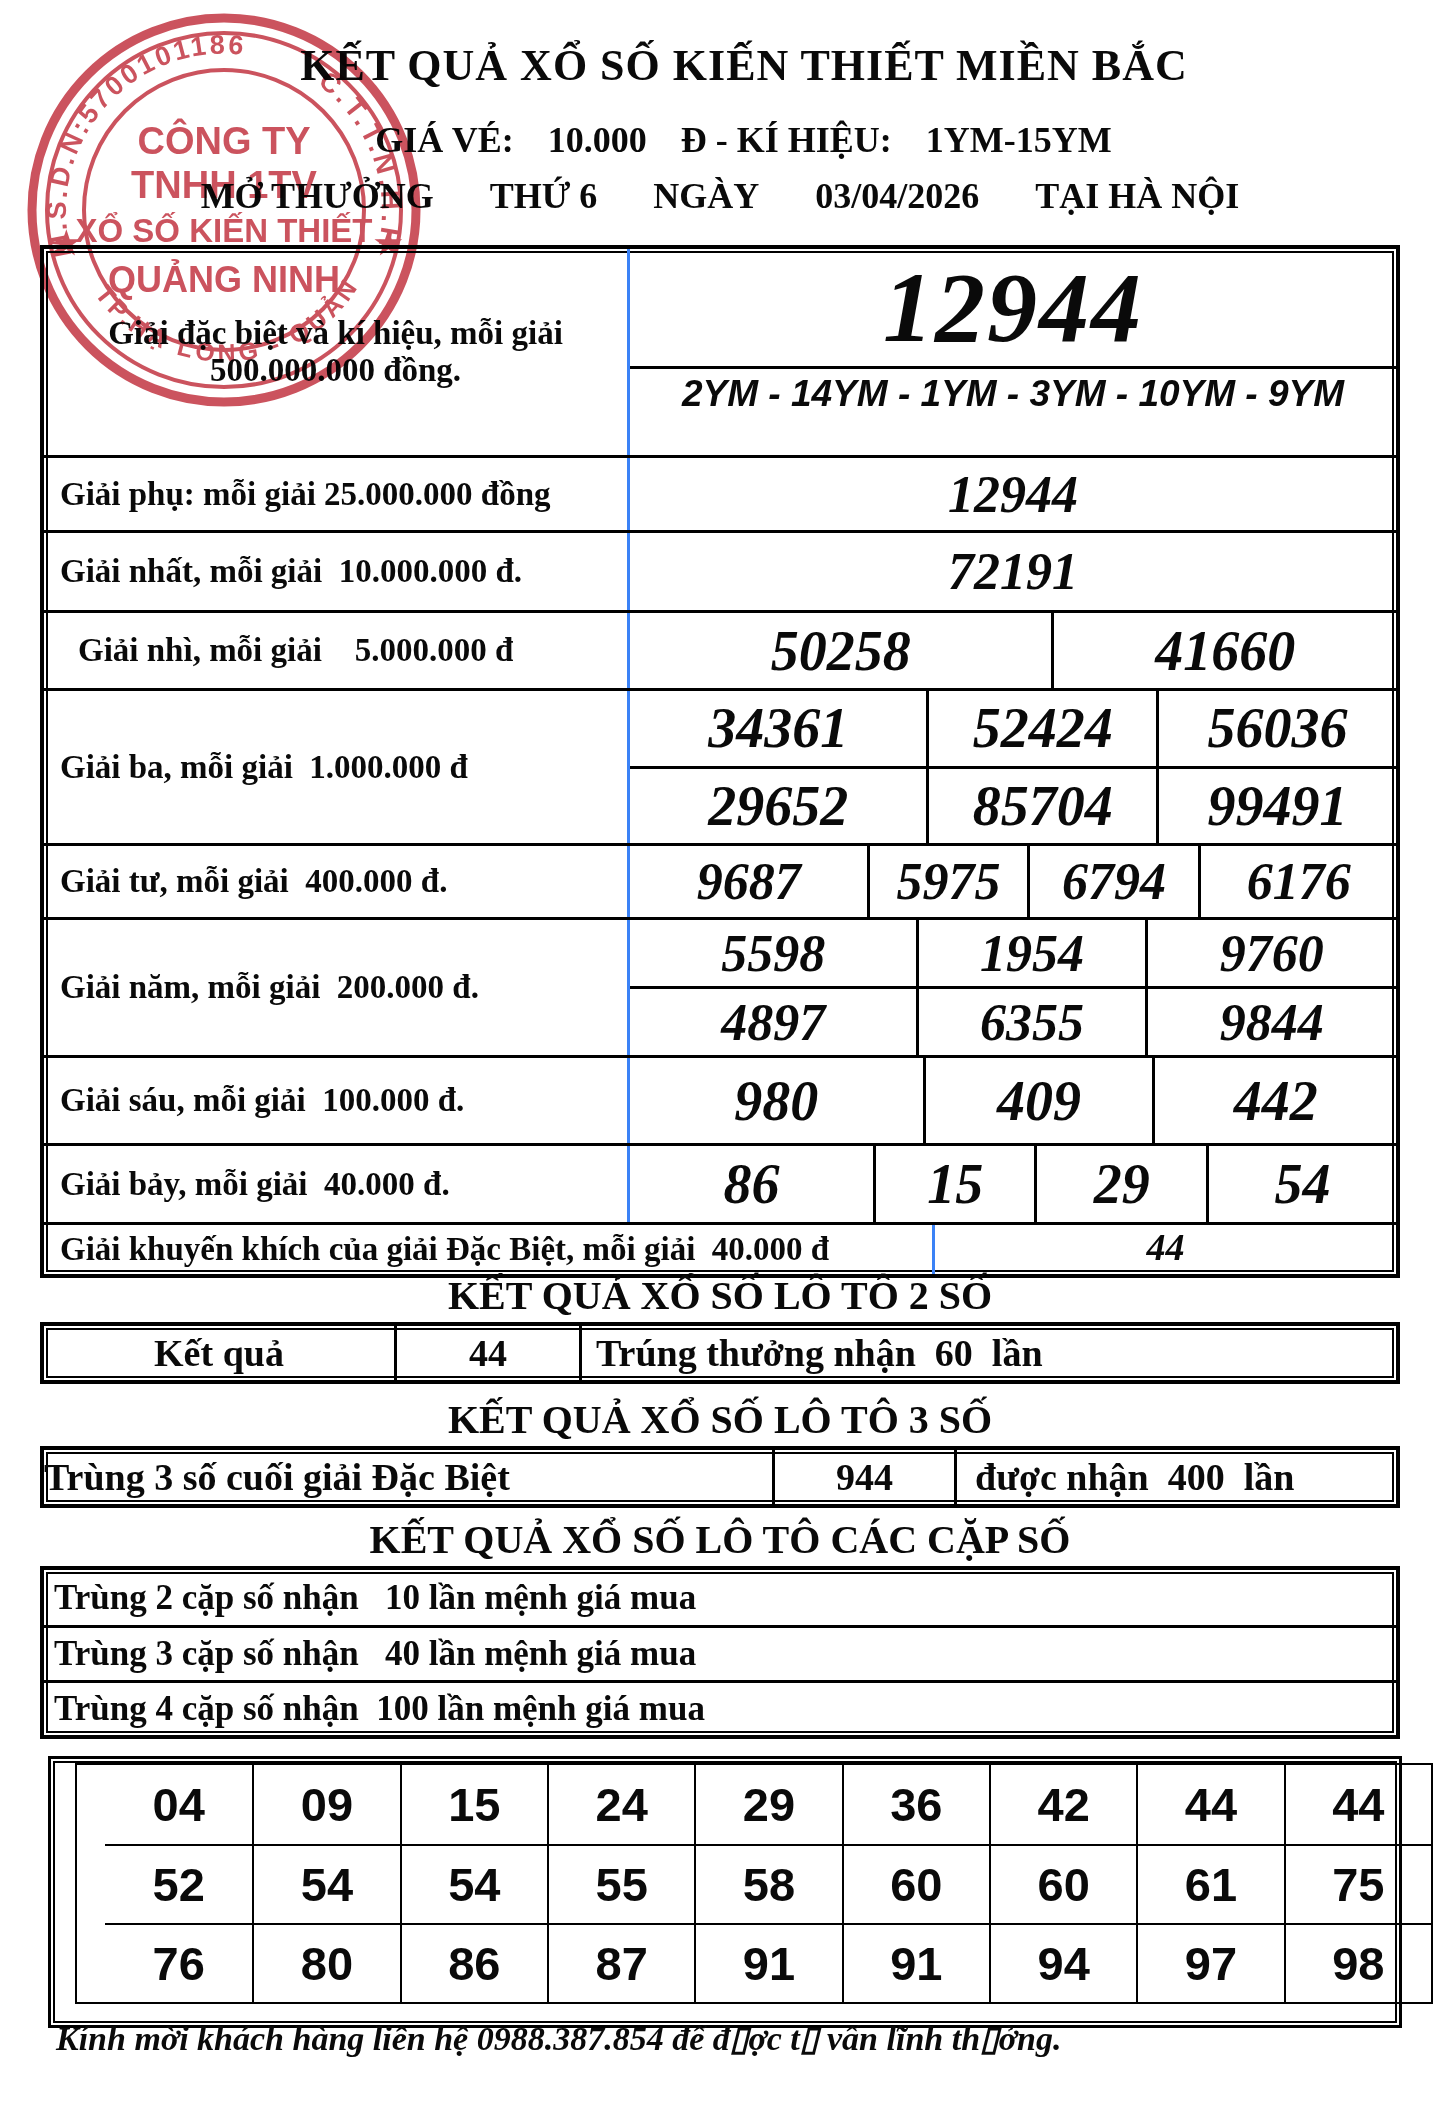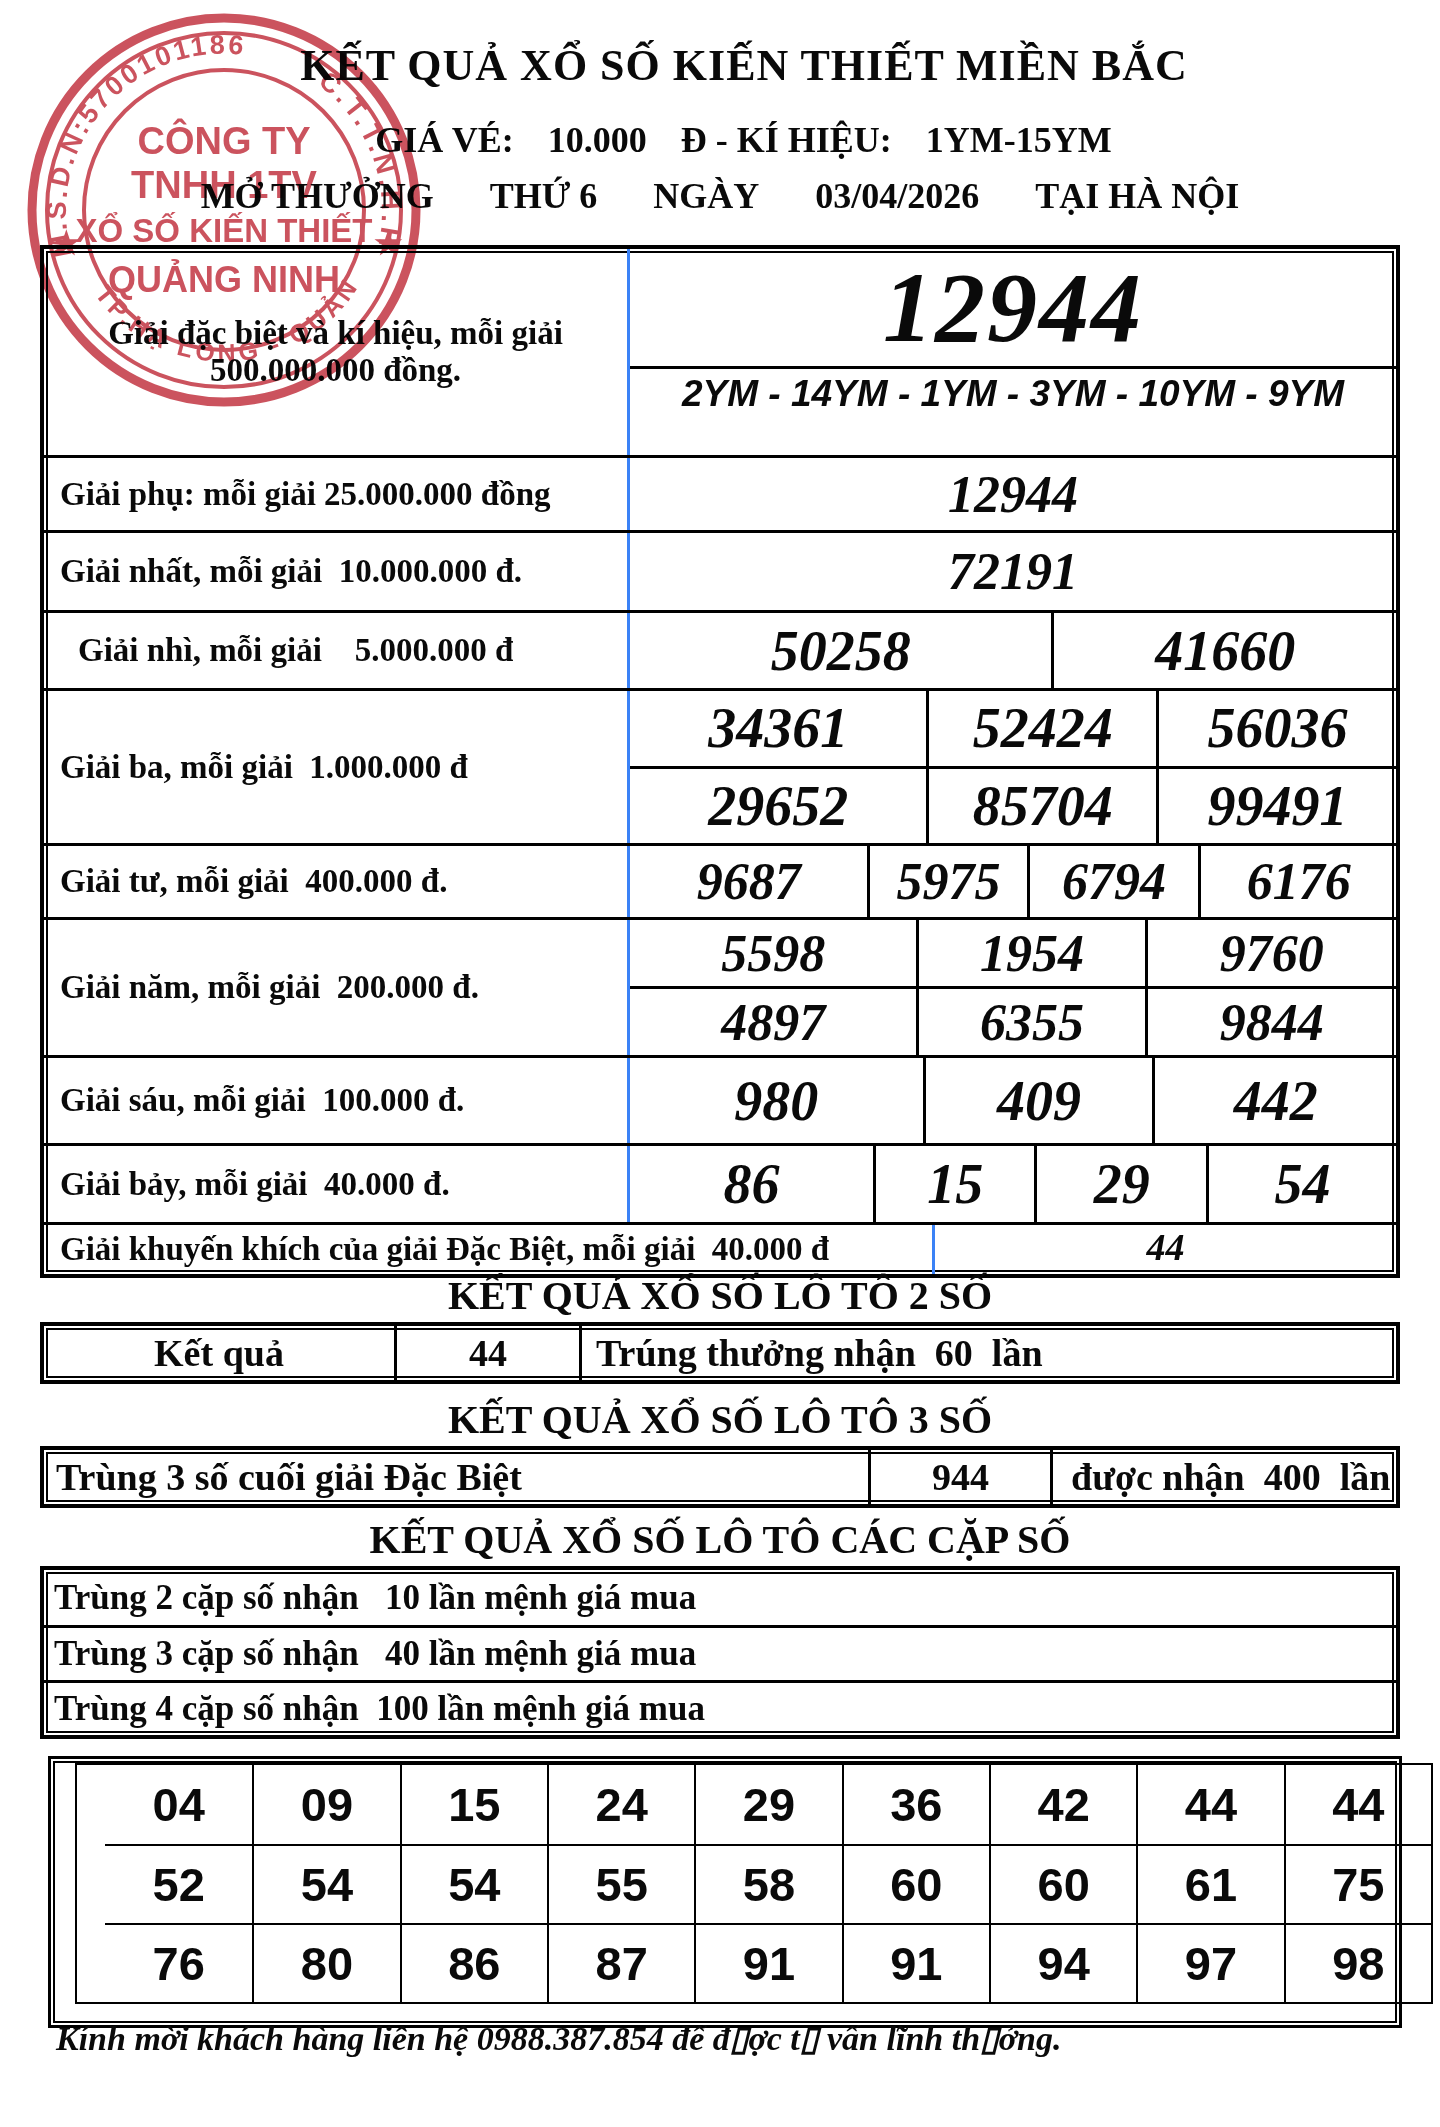--- a/index.html
+++ b/index.html
@@ -226,21 +226,21 @@
 
   <div class="section-title" style="top:1272px">KẾT QUẢ XỔ SỐ LÔ TÔ 2 SỐ</div>
   <div class="ltable dbl" style="top:1322px;height:62px;">
     <div class="lcell" style="width:350px;justify-content:center;">Kết quả</div>
     <div class="lcell" style="width:185px;justify-content:center;">44</div>
     <div class="lcell pre" style="flex:1;padding-left:14px;">Trúng thưởng nhận  60  lần</div>
   </div>
 
   <div class="section-title" style="top:1396px">KẾT QUẢ XỔ SỐ LÔ TÔ 3 SỐ</div>
   <div class="ltable dbl" style="top:1446px;height:62px;">
-    <div class="lcell pre" style="width:824px;padding-left:12px;">Trùng 3 số cuối giải Đặc Biệt</div>
+    <div class="lcell pre" style="width:728px;">Trùng 3 số cuối giải Đặc Biệt</div>
     <div class="lcell" style="width:182px;justify-content:center;">944</div>
     <div class="lcell pre" style="flex:1;padding-left:18px;">được nhận  400  lần</div>
   </div>
 
   <div class="section-title" style="top:1516px">KẾT QUẢ XỔ SỐ LÔ TÔ CÁC CẶP SỐ</div>
   <div class="rule-table dbl" style="top:1566px;">
     <div class="rule-row pre">Trùng 2 cặp số nhận   10 lần mệnh giá mua</div>
     <div class="rule-row pre">Trùng 3 cặp số nhận   40 lần mệnh giá mua</div>
     <div class="rule-row pre">Trùng 4 cặp số nhận  100 lần mệnh giá mua</div>
   </div>

